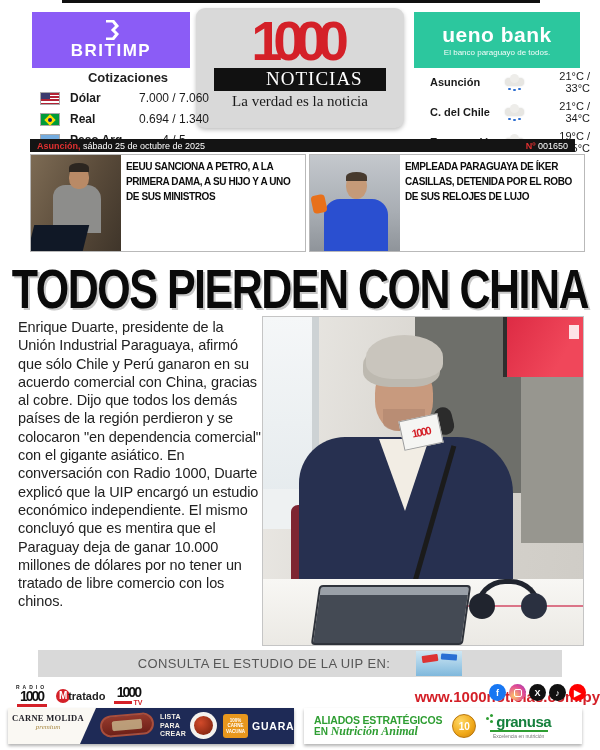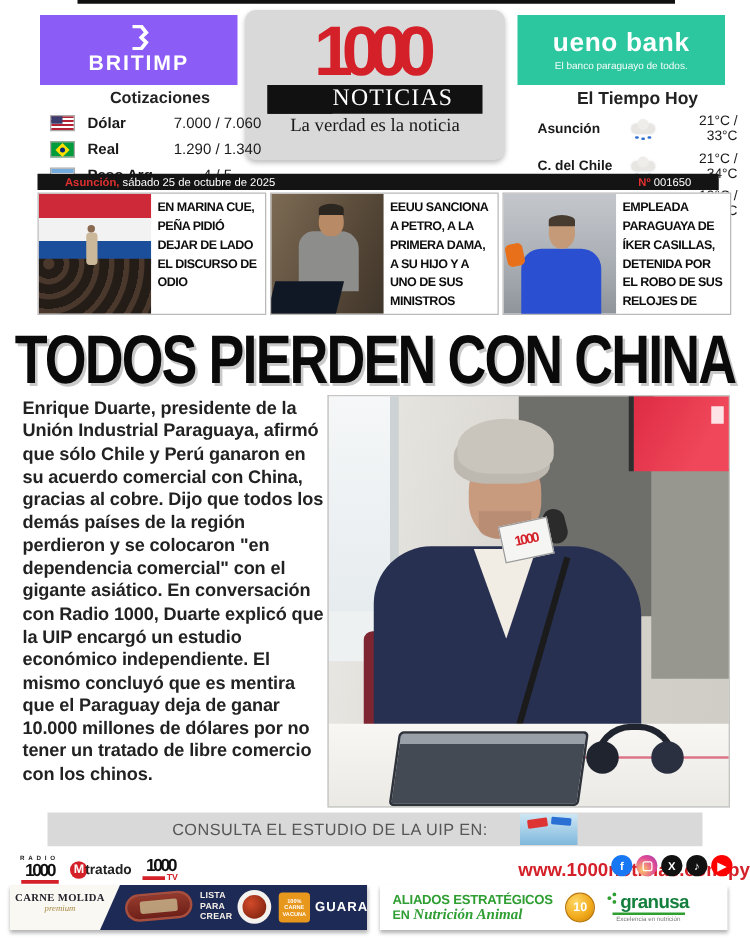--- a/index.html
+++ b/index.html
@@ -57,21 +57,21 @@
   .wx-icon::before { content:""; position:absolute; left:3px; top:4px; width:19px; height:8px;
     background:#e7e6e2; border-radius:8px; box-shadow:0 0 2px rgba(0,0,0,.15); }
   .wx-icon::after { content:""; position:absolute; left:8px; top:0; width:9px; height:9px;
     background:#eeedea; border-radius:50%; }
   .wx-drops { position:absolute; left:6px; bottom:0; width:2.5px; height:2.5px; border-radius:50%;
     background:#2f6fd0; box-shadow:5px 1px 0 #2f6fd0,10px 0 0 #2f6fd0; }
   .wx-temps { font-size:11px; color:#1a1a1a; flex:1; text-align:right; }
 
   
   .dateline { position:absolute; left:30px; top:139px; width:545px; height:13px; background:#141414;
-    color:#fff; font-size:9px; display:flex; align-items:center; justify-content:space-between; padding:0 22px; }
+    color:#fff; font-size:9px; display:flex; align-items:center; justify-content:space-between; padding:0 7px; }
   .red { color:#e03030; font-weight:700; }
 
   
   .stories { position:absolute; left:30px; top:154px; width:555px; height:98px; display:flex; gap:3px; }
   .story { flex:1; display:flex; background:#fff; border:1px solid #b9b9b9; overflow:hidden; cursor:pointer; }
   .thumb { width:90px; flex-shrink:0; position:relative; overflow:hidden; }
   .hl { flex:1; padding:4px 3px 0 5px; font-weight:800; font-size:10px; letter-spacing:-0.4px;
     line-height:15px; color:#0d0d0d; text-transform:uppercase; }
 
   
@@ -94,21 +94,21 @@
   .t3-head { position:absolute; left:36px; top:18px; width:21px; height:26px; background:#c59a78; border-radius:48%; }
   .t3-head::before { content:""; position:absolute; left:0; top:-1px; width:21px; height:9px; background:#473a2e; border-radius:50% 50% 0 0; }
   .t3-glove { position:absolute; left:2px; top:40px; width:14px; height:18px; background:#e8701a; border-radius:4px; transform:rotate(-12deg); }
 
   
   .mainhead { position:absolute; left:0; top:258px; width:600px; text-align:center;
     font-weight:800; font-size:43px; letter-spacing:-1.5px; color:#0a0a0a; white-space:nowrap;
     transform:scaleY(1.28); transform-origin:top; text-shadow:2px 2px 0 #c9c9c9; }
 
   
-  .bodytext { position:absolute; left:18px; top:318px; width:246px; font-weight:700;
+  .bodytext { position:absolute; left:18px; top:318px; width:246px; font-weight:400;
     font-size:14.5px; line-height:18.3px; color:#222; letter-spacing:-0.1px; }
 
   .photo { position:absolute; left:262px; top:316px; width:322px; height:330px;
     border:1px solid #c5c5c5; overflow:hidden; background:#d8d5d0; }
   .ph-wall { position:absolute; inset:0; background:linear-gradient(100deg,#eceae6,#d6d3cd 55%,#cfccc6); }
   .ph-window { position:absolute; left:0; top:0; width:56px; height:212px;
     background:linear-gradient(#f5f7f8,#e3e9ec); border-right:7px solid #cdd2d4; box-shadow:inset 0 -40px 0 #eef1f2; }
   .ph-panel { position:absolute; left:152px; top:0; width:108px; height:176px; background:#6e6f6a; }
   .ph-panel2 { position:absolute; left:258px; top:58px; width:64px; height:168px; background:#97968f; }
   .ph-tv { position:absolute; left:240px; top:0; width:82px; height:60px;
@@ -253,31 +253,30 @@
   <div class="cotiz">
     <div class="cotiz-title">Cotizaciones</div>
     <div class="cotiz-row">
       <span class="flag flag-us"></span>
       <span class="cotiz-label">Dólar</span>
       <span class="cotiz-value">7.000 / 7.060</span>
     </div>
     <div class="cotiz-row">
       <span class="flag flag-br"></span>
       <span class="cotiz-label">Real</span>
-      <span class="cotiz-value">1.290 / 1.340</span>
+      <span class="cotiz-value">0.694 / 1.340</span>
     </div>
     <div class="cotiz-row">
       <span class="flag flag-ar"></span>
       <span class="cotiz-label">Peso Arg.</span>
       <span class="cotiz-value">4 / 5</span>
     </div>
   </div>
 
   <div class="weather">
-    <div class="weather-title">El Tiempo Hoy</div>
     <div class="wx-row">
       <span class="wx-city">Asunción</span>
       <span class="wx-icon">
           <span class="wx-drops"></span>
         </span>
       <span class="wx-temps">21°C / 33°C</span>
     </div>
     <div class="wx-row">
       <span class="wx-city">C. del Chile</span>
       <span class="wx-icon">
@@ -297,28 +296,20 @@
   <div class="dateline">
     <div>
       <span class="red">Asunción,</span><span> sábado 25 de octubre de 2025</span>
     </div>
     <div>
       <span class="red">Nº </span><span>001650</span>
     </div>
   </div>
 
   <div class="stories">
-    <div class="story">
-      <div class="thumb">
-        <div class="t1-flag"></div>
-          <div class="t1-crowd"></div>
-          <div class="t1-man"></div>
-      </div>
-      <div class="hl">EN MARINA CUE, PEÑA PIDIÓ DEJAR DE LADO EL DISCURSO DE ODIO</div>
-    </div>
     <div class="story">
       <div class="thumb">
         <div class="t2-bg"></div>
           <div class="t2-suit"></div>
           <div class="t2-head"></div>
           <div class="t2-podium"></div>
       </div>
       <div class="hl">EEUU SANCIONA A PETRO, A LA PRIMERA DAMA, A SU HIJO Y A UNO DE SUS MINISTROS</div>
     </div>
     <div class="story">

